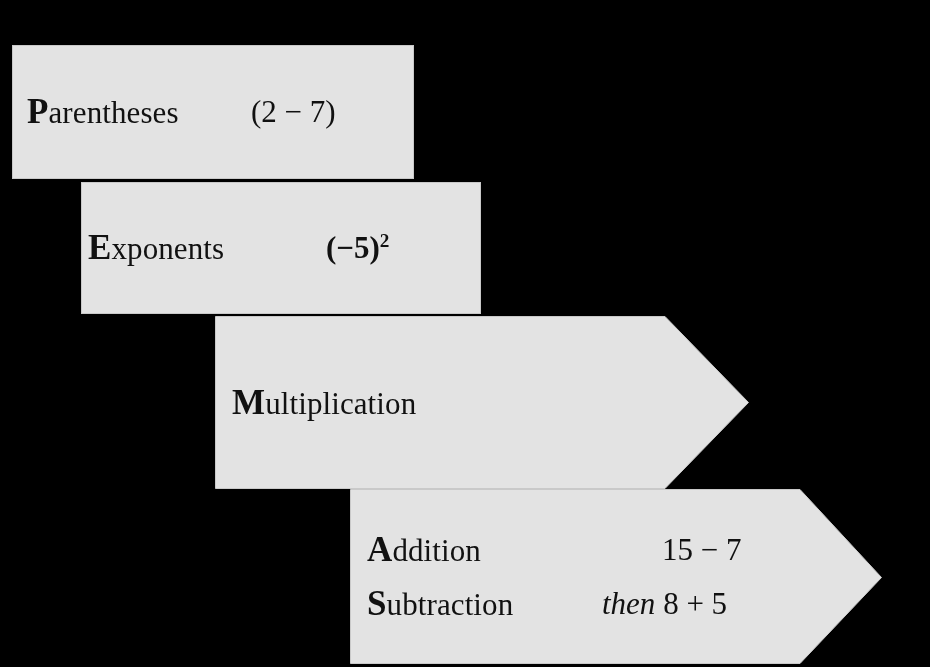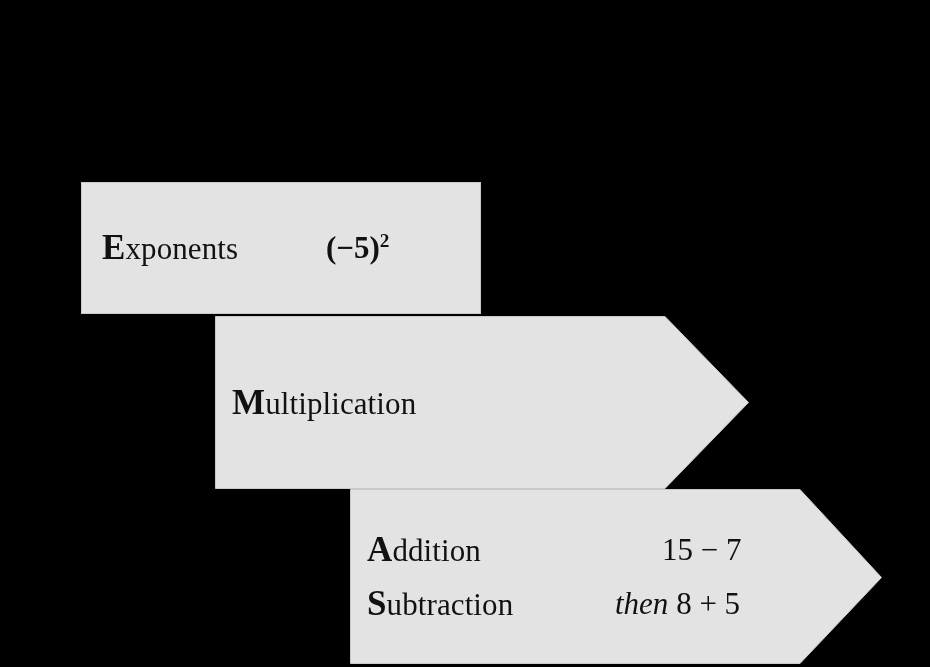--- a/index.html
+++ b/index.html
@@ -89,40 +89,48 @@
   #step-e  { left: 81px;  top: 182px; width: 400px; height: 132px; }
   #step-md { left: 215px; top: 316px; width: 534px; height: 173px; padding-left: 44px; }
   #step-as { left: 350px; top: 489px; width: 532px; height: 175px; text-align: center; }
 
   
   #step-p .content, #step-e .content { justify-content: center; }
 
   #step-p  .label { left: 14px; }
   #step-p  .math  { left: 238px; }
 
-  #step-e  .label { left: 20px; }
+  #step-e  .label { left: 6px; }
   #step-e  .math  { left: 244px; font-weight: bold; }
 
   #step-md .label { left: 17px; }
   #step-md .math  { left: 310px; }
   #step-md .line.row1 .math { left: 313px; }
   #step-md .line.row2 .math { left: 290px; }
 
   #step-as .label { left: 17px; }
   #step-as .line.row1 .math { left: 275px; margin-left: 37px; }
-  #step-as .line.row2 .math { left: 265px; }
+  #step-as .line.row2 .math { left: 252px; }
 
   #step-md .content, #step-as .content { justify-content: center; }
   #step-md .line, #step-as .line { height: 54px; line-height: 54px; }
 </style>
 </head>
 <body>
 
 <div id="stage">
 
+  <div class="step rect" id="step-p">
+    <div class="content">
+      <div class="line row1">
+        <span class="label"><span class="cap">P</span><span>arentheses</span></span>
+        <span class="math">(2 − 7)</span>
+      </div>
+    </div>
+  </div>
 
   <div class="step rect" id="step-e">
     <div class="content">
       <div class="line row1">
         <span class="label"><span class="cap">E</span><span>xponents</span></span>
         <span class="math"><span>(−5)</span><sup>2</sup></span>
       </div>
     </div>
   </div>
 

